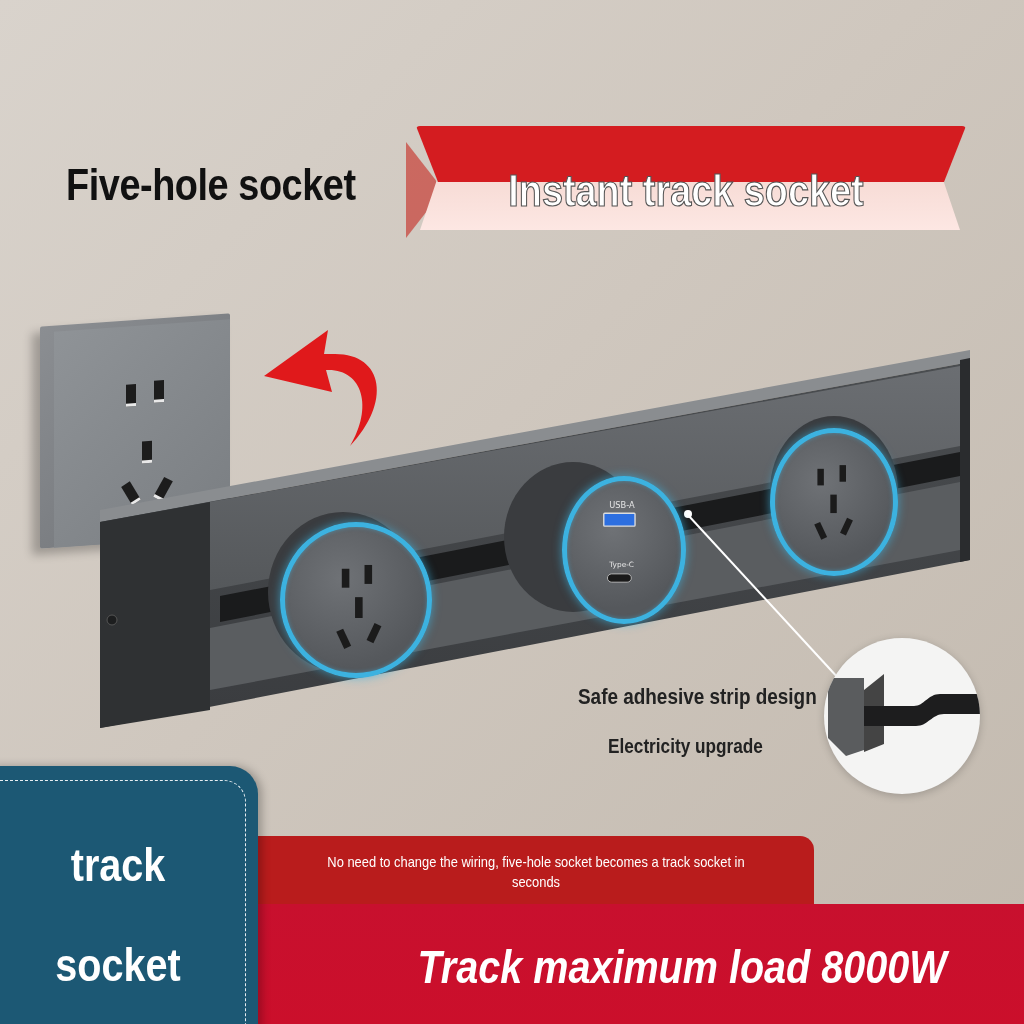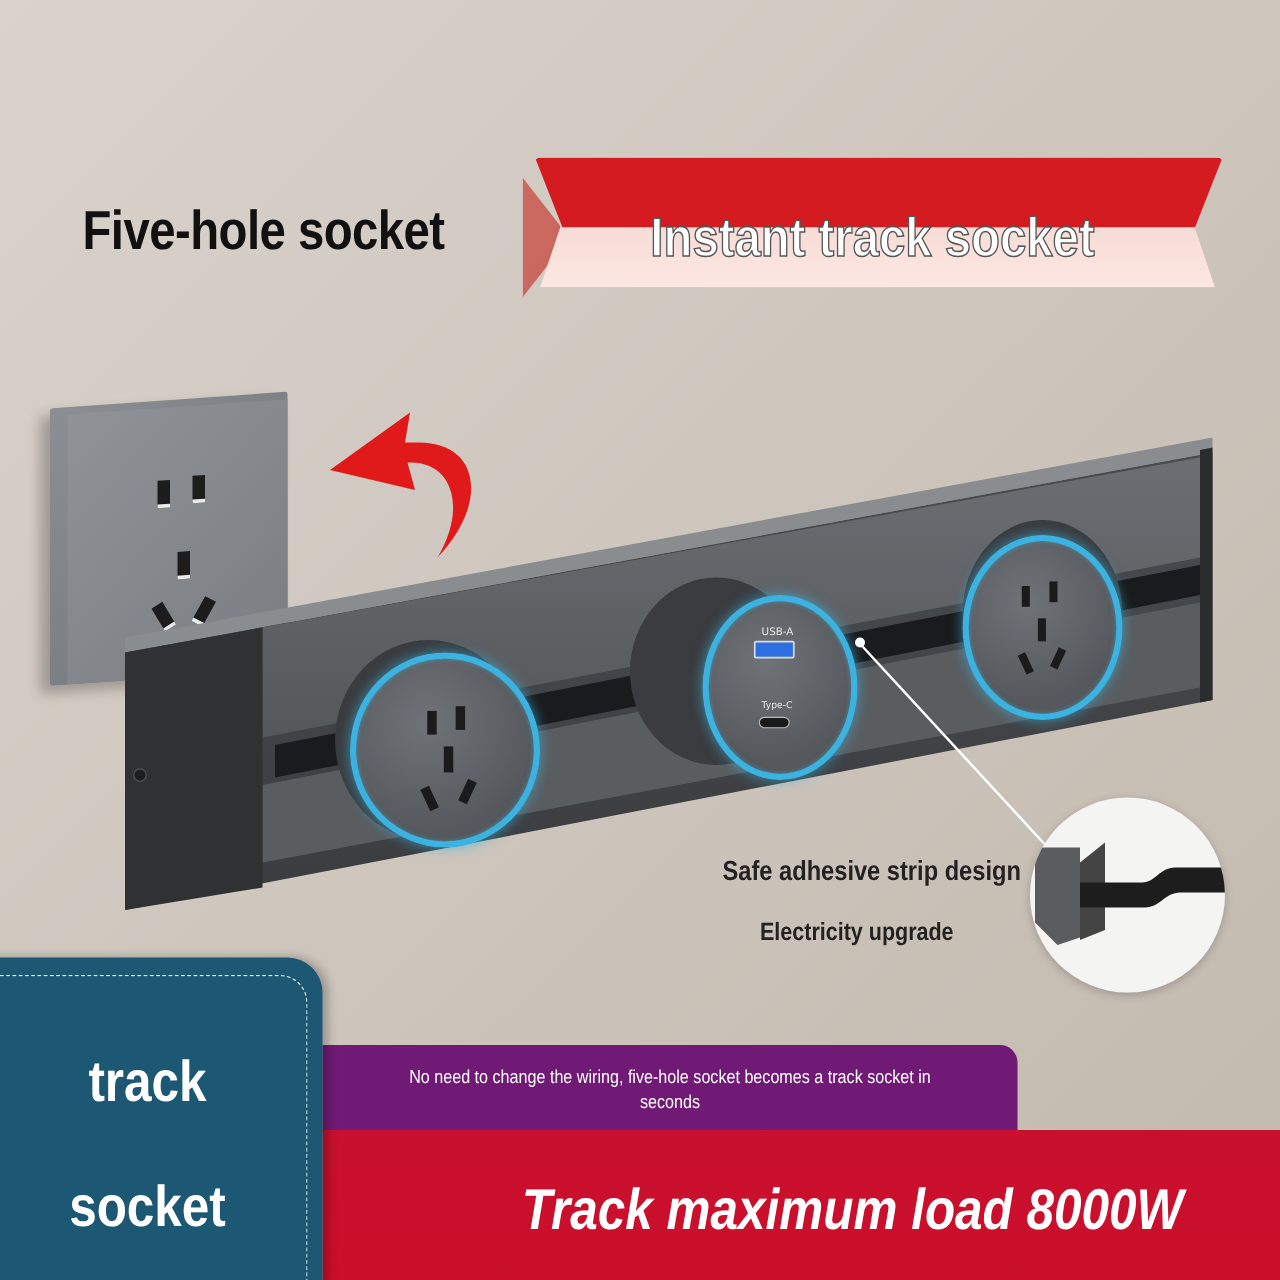--- a/index.html
+++ b/index.html
@@ -12,21 +12,21 @@
   .abs { position: absolute; }
 
   
   .headline-left {
     left: 66px; top: 160px;
     font-size: 44px; font-weight: bold; color: #111;
     letter-spacing: -0.5px; transform: scaleX(0.86); transform-origin: left;
   }
   
   .ribbon {
-    left: 418px; top: 126px; width: 560px; height: 110px;
+    left: 406px; top: 126px; width: 560px; height: 110px;
   }
   .ribbon .top {
     position: absolute; left: 10px; top: 0; width: 550px; height: 56px;
     background: #d41c20; border-radius: 4px;
     clip-path: polygon(0 0, 100% 0, 96% 100%, 4% 100%);
   }
   .ribbon .bottom {
     position: absolute; left: 14px; top: 56px; width: 540px; height: 48px;
     background: linear-gradient(180deg, #f7dcd6, #fde7e3);
     clip-path: polygon(3% 0, 97% 0, 100% 100%, 0 100%);
@@ -101,21 +101,21 @@
     position: absolute; left: 10px; top: 14px; right: 12px; bottom: -10px;
     border-top: 1.5px dashed #e8eef2; border-right: 1.5px dashed #e8eef2;
     border-radius: 0 22px 0 0;
   }
   .teal-word {
     position: absolute; width: 240px; text-align: center; color: #fff;
     font-size: 46px; font-weight: bold; transform: scaleX(0.86);
   }
   .teal-tab {
     left: 258px; top: 836px; width: 556px; height: 70px;
-    background: #701a75; border-radius: 0 14px 0 0;
+    background: #b91c1c; border-radius: 0 14px 0 0;
   }
   .teal-tab .txt {
     position: absolute; left: 0; right: 0; top: 16px; text-align: center;
     color: #fff; font-size: 15px; line-height: 20px; padding: 0 30px;
     transform: scaleX(0.86);
   }
   .red-bar {
     left: 258px; top: 904px; width: 848px; height: 120px;
     background: linear-gradient(180deg, #c8102e 0%, #cb0f2b 100%);
     font-style: italic;

